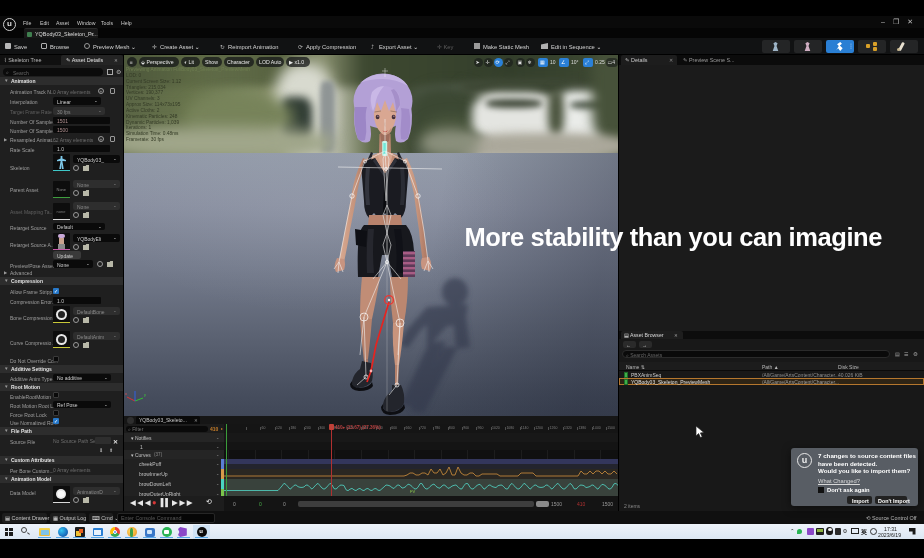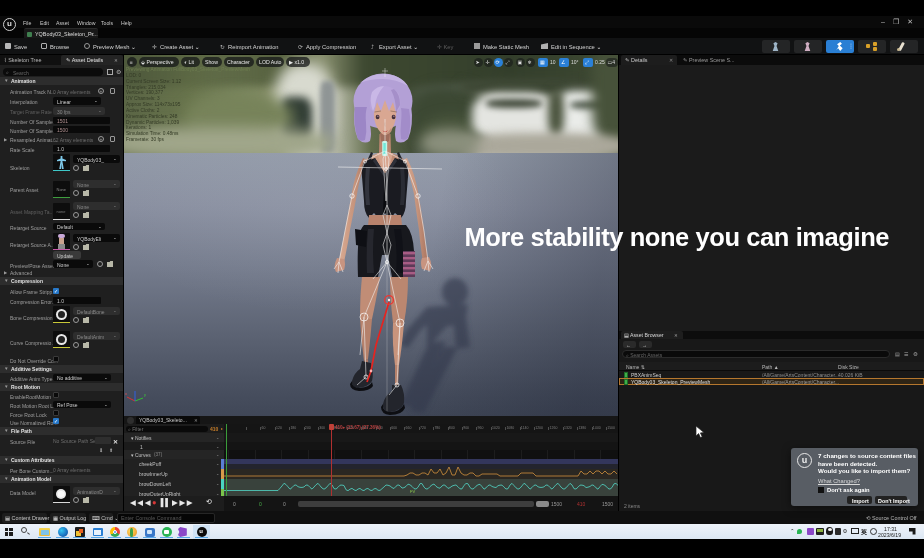--- a/index.html
+++ b/index.html
@@ -659,21 +659,21 @@
 <div class="abs" style="left:0;top:47px;width:305px;height:7px;background:#2e2415;border:0.8px solid #b5772e"></div>
 <div class="abs" style="left:5px;top:47.5px;width:4px;height:6px;background:#3fae4a;border:0.6px solid #1e6e28"></div>
 <span class="abs" style="left:12px;top:48px;font-size:5px;color:#e0e0e0">YQBody03_Skeleton_PreviewMesh</span>
 <span class="abs" style="left:143px;top:48px;font-size:5px;color:#9f9f9f">/All/Game/ArtsContent/Character...</span>
 <span class="abs" style="left:5px;top:172px;font-size:5px;color:#8a8a8a">2 items</span>
 <svg class="abs" style="left:76px;top:94px" width="10" height="14" viewBox="0 0 10 14">
         <path d="M1 1 L1 11 L3.6 8.6 L5.4 12.6 L7.2 11.8 L5.4 7.9 L9 7.6 Z" fill="#fff" stroke="#222" stroke-width="0.7"></path>
       </svg>
 </div>
 
-<div class="abs" style="left:464.5px;top:222.5px;font-size:25.5px;font-weight:bold;color:#fff;white-space:nowrap;letter-spacing:-0.42px;z-index:40">More stability none you can imagine</div>
+<div class="abs" style="left:464.5px;top:222.5px;font-size:25.5px;font-weight:bold;color:#fff;white-space:nowrap;letter-spacing:-0.42px;z-index:40">More stability than you can imagine</div>
 
 <div class="abs" style="left:791px;top:448px;width:127px;height:58px;background:#585d64;border-radius:3px;box-shadow:0 2px 8px rgba(0,0,0,0.5);z-index:50">
 <div class="abs" style="left:6px;top:5px;width:15px;height:15px;border:1.4px solid #e8e8e8;border-radius:50%;color:#f0f0f0;font-size:9px;font-weight:bold;text-align:center;line-height:13px">u</div>
 <div class="abs" style="left:27px;top:4px;font-size:6.2px;line-height:7.6px;color:#fff;font-weight:bold">7 changes to source content files<br>have been detected.<br>Would you like to import them?</div>
 <div class="abs" style="left:27px;top:30px;font-size:5.8px;color:#d8d8d8;text-decoration:underline">What Changed?</div>
 <div class="abs" style="left:27px;top:39px;width:6px;height:6px;background:#111"></div>
 <div class="abs" style="left:36px;top:39px;font-size:5.8px;color:#fff;font-weight:bold">Don't ask again</div>
 <div class="abs" style="left:56px;top:48px;width:25px;height:8px;background:#222;border-radius:2px"></div>
 <div class="abs" style="left:61px;top:49.5px;font-size:5.4px;color:#fff;font-weight:bold">Import</div>
 <div class="abs" style="left:84px;top:48px;width:32px;height:8px;background:#222;border-radius:2px"></div>

